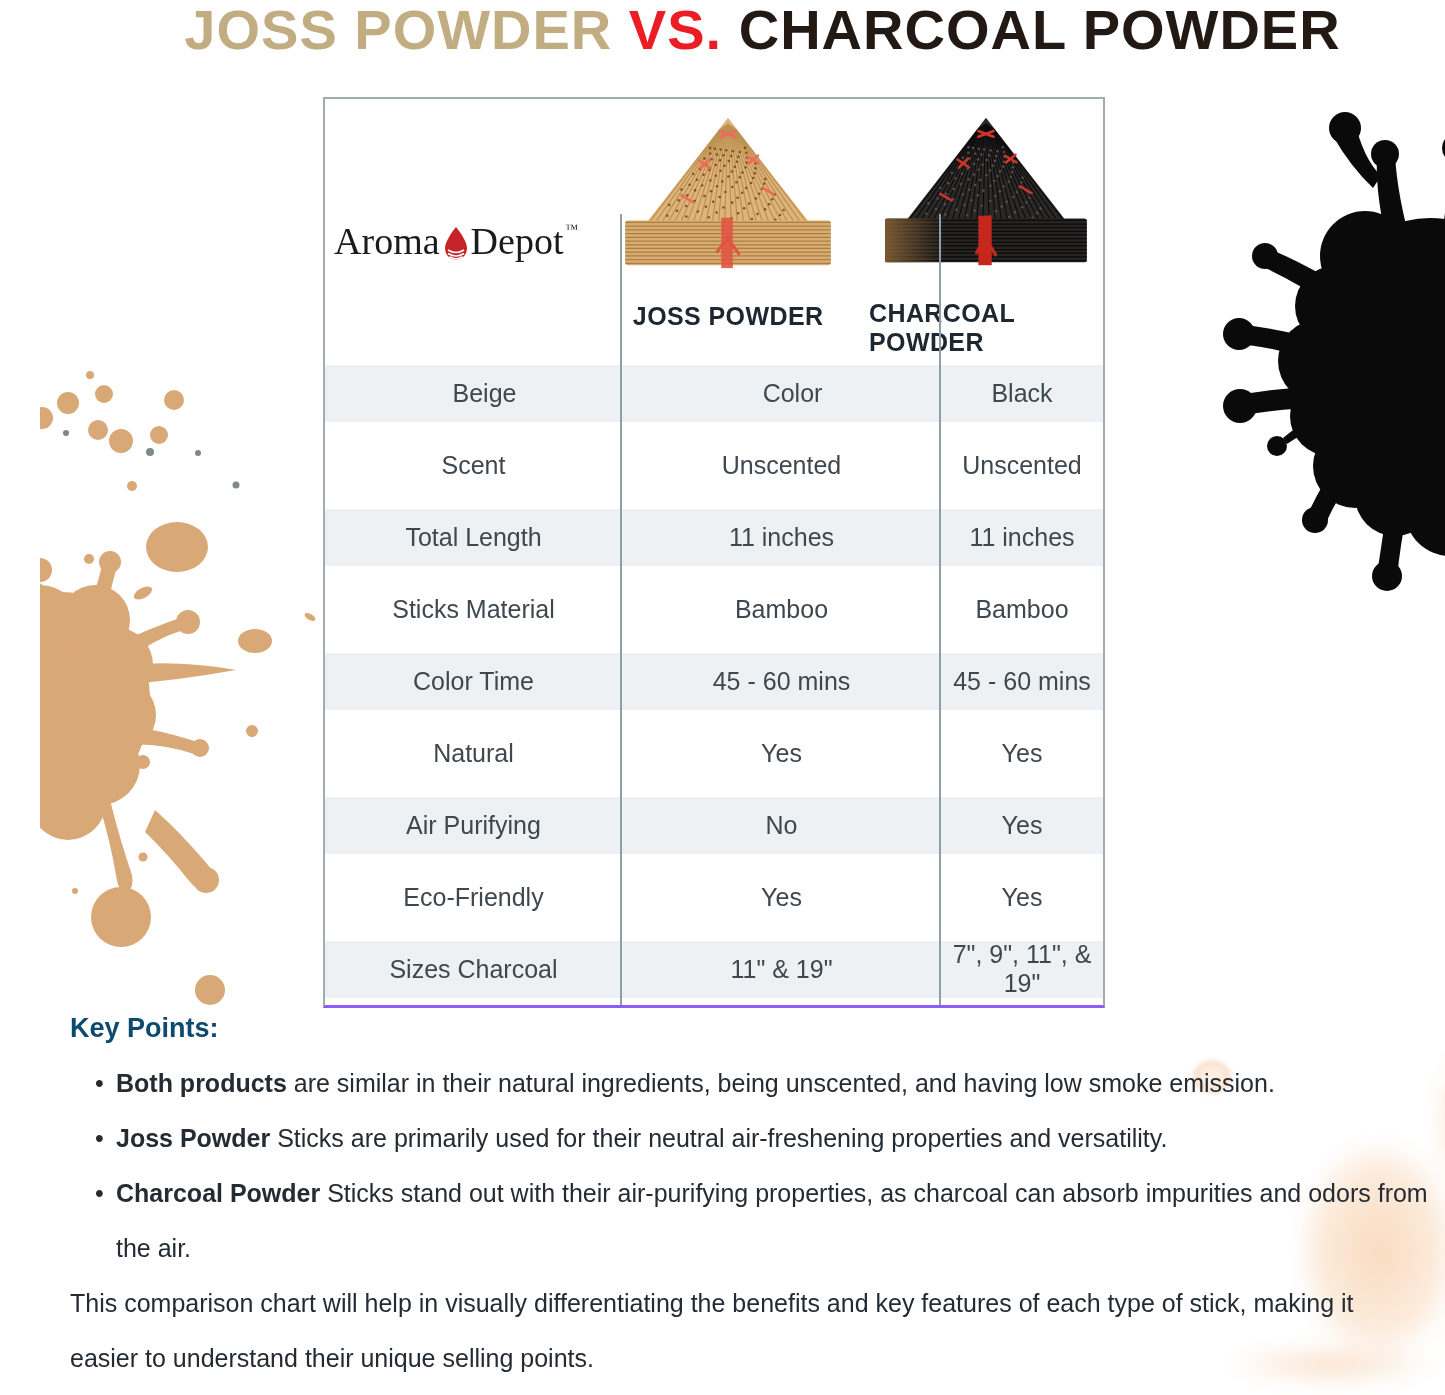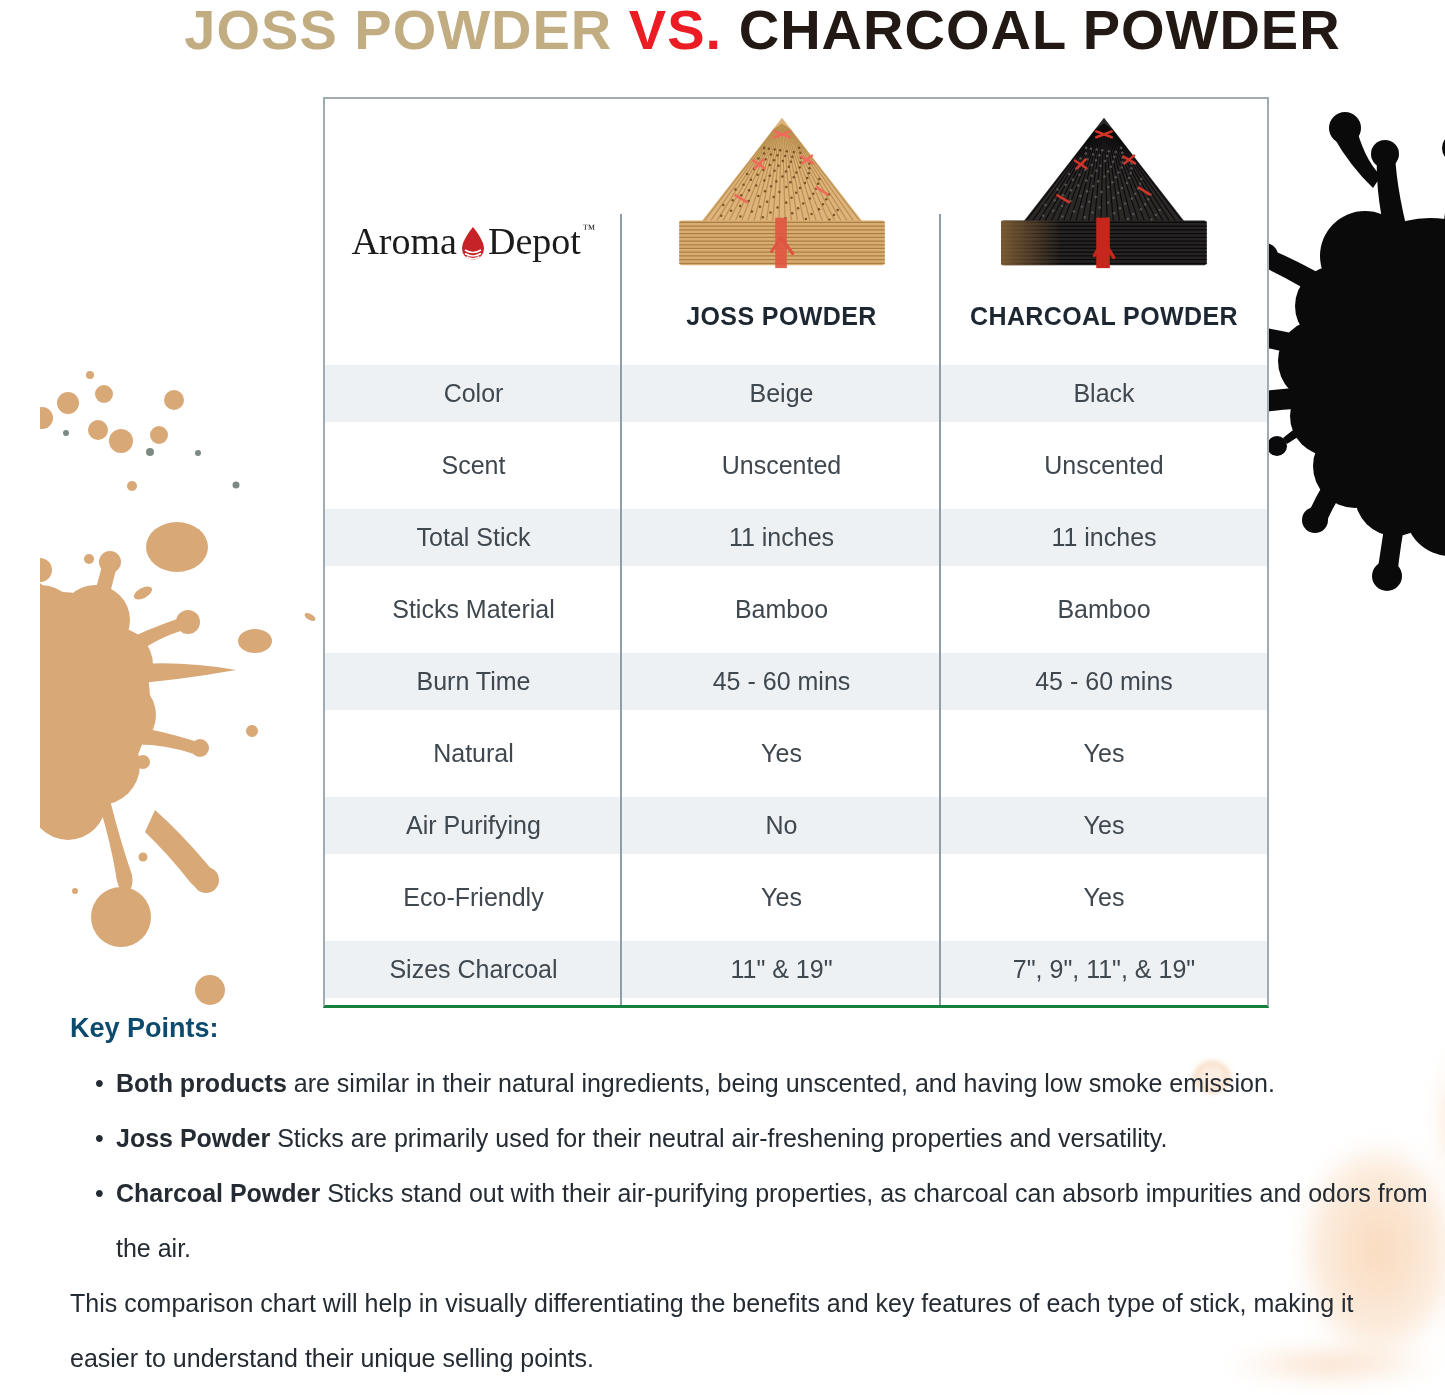--- a/index.html
+++ b/index.html
@@ -9,22 +9,22 @@
   .content{position:relative;z-index:1;}
 
   
   .title{position:absolute;top:0;left:0;width:100%;text-align:center;margin:0;
          font-size:56px;font-weight:bold;letter-spacing:1px;line-height:60px;white-space:nowrap;}
   .t-joss{color:var(--title_joss);}
   .t-vs{color:var(--title_vs);}
   .t-char{color:var(--title_charcoal);}
 
   
-  .card{position:absolute;left:283px;top:97px;width:946px;height:911px;background:#fff;
-        border:2px solid var(--table_border);border-bottom:3px solid #15803d;box-sizing:border-box;}
+  .card{position:absolute;left:283px;top:97px;width:782px;height:911px;background:#fff;
+        border:2px solid var(--table_border);border-bottom:3px solid #8b5cf6;box-sizing:border-box;}
   .vline{position:absolute;top:115px;bottom:0;width:2px;background:var(--divider);}
   .vline1{left:295px;}
   .vline2{left:614px;}
 
   .card-header{position:absolute;top:0;left:0;right:0;height:258px;display:flex;}
   .cell{box-sizing:border-box;}
   .c1{width:297px;}
   .c2{width:319px;}
   .c3{flex:1;}
   .logo-cell{display:flex;align-items:center;justify-content:center;padding-top:26px;}
@@ -484,45 +484,45 @@
             <rect x="112" y="109" width="14" height="52" fill="#c6271d"></rect>
             <path d="M119,132 l11,18" stroke="#c6271d" stroke-width="3.6" stroke-linecap="round"></path>
             <path d="M119,132 l-9,16" stroke="#c6271d" stroke-width="3.2" stroke-linecap="round"></path>
           </svg>
           <div class="prod-label">CHARCOAL POWDER</div>
         </div>
       </div>
 
       <div class="rows" id="rows">
   <div class="t-row">
+    <div class="cell c2 val v1">Beige</div>
     <div class="cell c1 lbl">Color</div>
-    <div class="cell c2 val v1">Beige</div>
     <div class="cell c3 val v2">Black</div>
   </div>
 
   <div class="t-row">
     <div class="cell c1 lbl">Scent</div>
     <div class="cell c2 val v1">Unscented</div>
     <div class="cell c3 val v2">Unscented</div>
   </div>
 
   <div class="t-row">
-    <div class="cell c1 lbl">Total Stick</div>
+    <div class="cell c1 lbl">Total Length</div>
     <div class="cell c2 val v1">11 inches</div>
     <div class="cell c3 val v2">11 inches</div>
   </div>
 
   <div class="t-row">
     <div class="cell c1 lbl">Sticks Material</div>
     <div class="cell c2 val v1">Bamboo</div>
     <div class="cell c3 val v2">Bamboo</div>
   </div>
 
   <div class="t-row">
-    <div class="cell c1 lbl">Burn Time</div>
+    <div class="cell c1 lbl">Color Time</div>
     <div class="cell c2 val v1">45 - 60 mins</div>
     <div class="cell c3 val v2">45 - 60 mins</div>
   </div>
 
   <div class="t-row">
     <div class="cell c1 lbl">Natural</div>
     <div class="cell c2 val v1">Yes</div>
     <div class="cell c3 val v2">Yes</div>
   </div>
 

